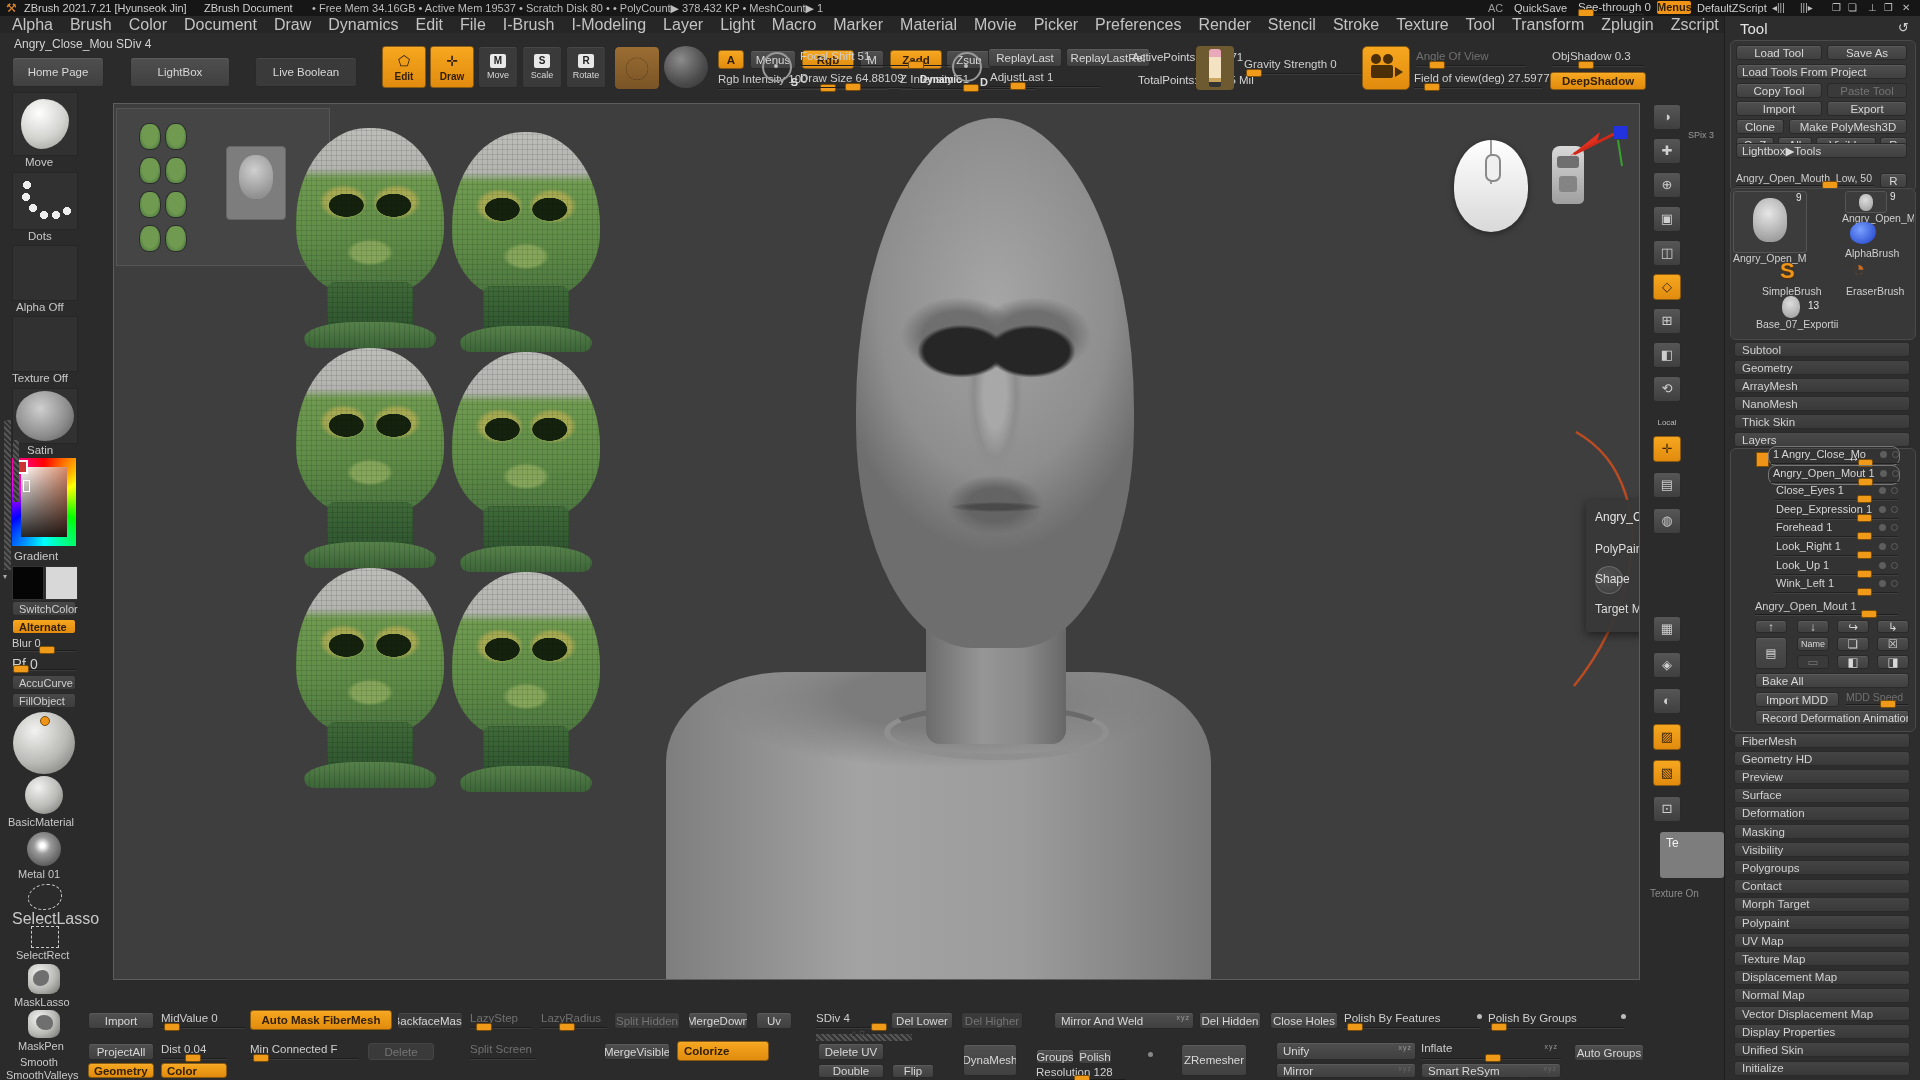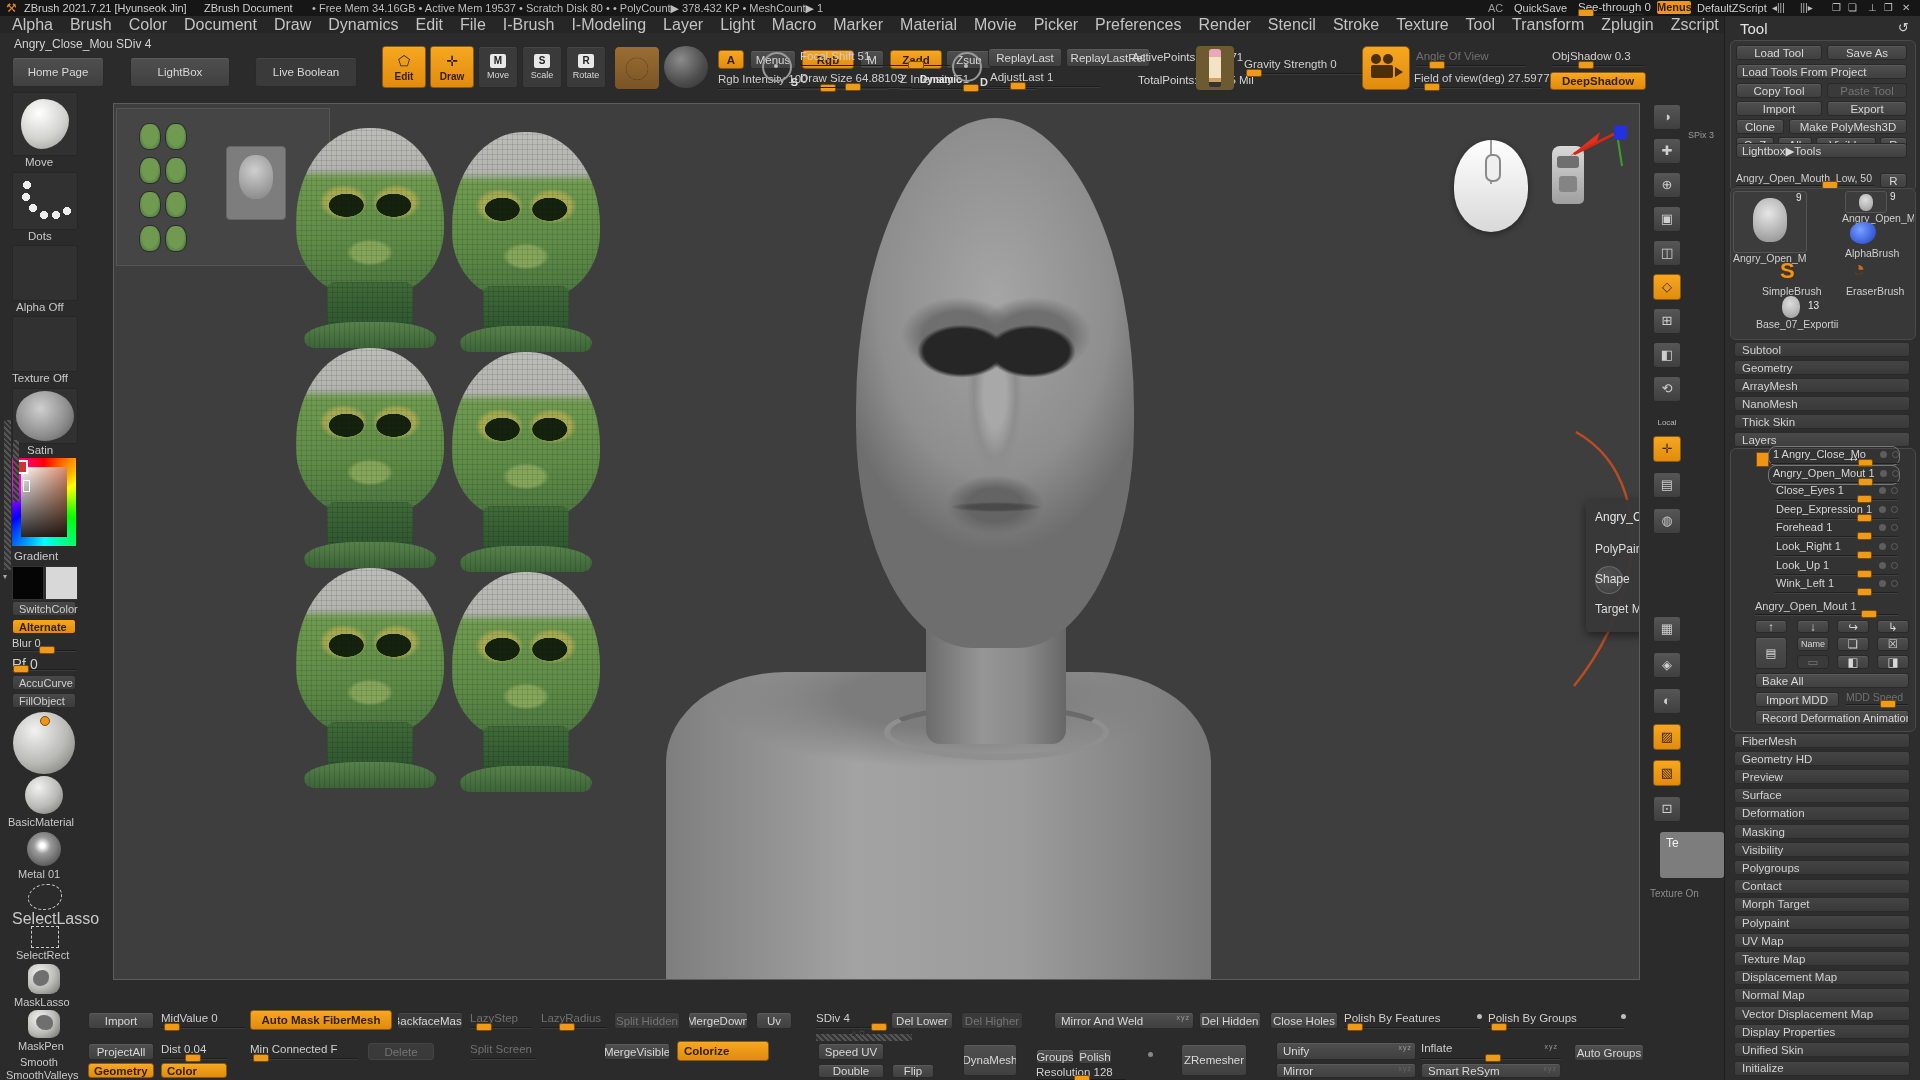--- a/index.html
+++ b/index.html
@@ -680,21 +680,21 @@
 <div class="btn" style="left:88px;top:1043px;width:66px;height:17px">ProjectAll</div>
 <div class="sl" style="left:161px;top:1043px;width:66px;height:16px">
   <span>Dist 0.04</span><span class="tr"></span><span class="kn" style="left:36%"></span></div>
 <div class="sl" style="left:250px;top:1043px;width:108px;height:16px">
   <span>Min Connected F</span><span class="tr"></span><span class="kn" style="left:3%"></span></div>
 <div class="btn dim" style="left:368px;top:1043px;width:66px;height:17px;border:1px solid #444">Delete</div>
 <div class="sl dim" style="left:470px;top:1043px;width:66px;height:16px">
   <span>Split Screen</span><span class="tr"></span></div>
 <div class="btn" style="left:604px;top:1043px;width:66px;height:17px">MergeVisible</div>
 <div class="btn orange" style="left:677px;top:1041px;width:92px;height:20px;justify-content:flex-start;padding-left:6px">Colorize</div>
-<div class="btn" style="left:818px;top:1043px;width:66px;height:17px">Speed UV</div>
+<div class="btn" style="left:818px;top:1043px;width:66px;height:17px">Delete UV</div>
 <div class="hatch" style="left:816px;top:1034px;width:96px;height:7px"></div>
 <div class="abs" style="left:850px;top:1029px;font-size:8px;color:#2a2a2a;text-shadow:0 0 1px #888">▲▼</div>
 <div class="btn" style="left:963px;top:1044px;width:54px;height:32px">DynaMesh</div>
 <div class="btn" style="left:1036px;top:1049px;width:38px;height:15px">Groups</div>
 <div class="btn" style="left:1078px;top:1049px;width:34px;height:15px">Polish</div>
 <div class="sl" style="left:1036px;top:1066px;width:90px;height:14px">
   <span>Resolution 128</span><span class="tr"></span><span class="kn" style="left:42%"></span></div>
 <span class="dot" style="left:1148px;top:1052px;background:#888"></span>
 <div class="btn" style="left:1181px;top:1044px;width:66px;height:32px">ZRemesher</div>
 <div class="btn" style="left:1276px;top:1042px;width:140px;height:18px;justify-content:flex-start;padding-left:6px">

